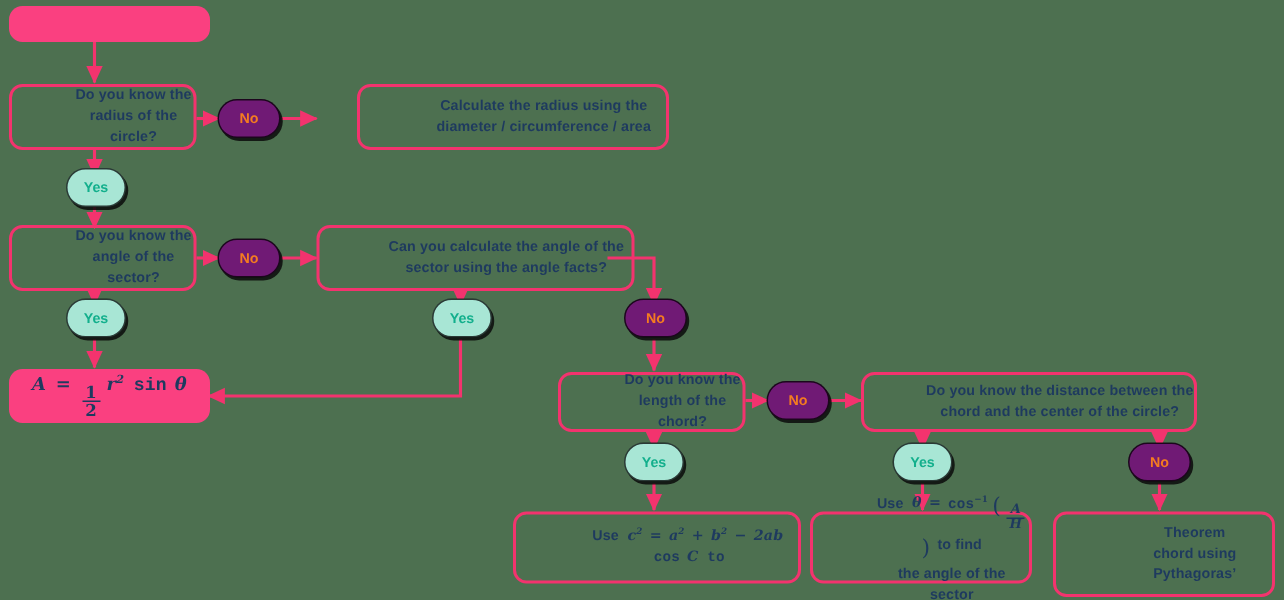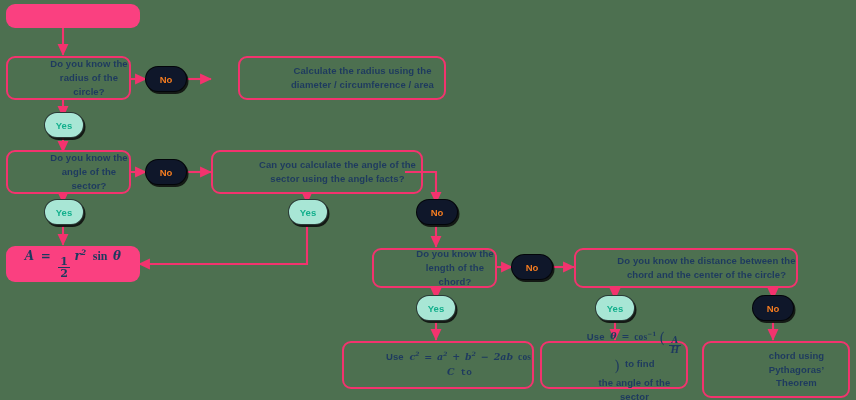--- a/index.html
+++ b/index.html
@@ -45,29 +45,29 @@
     box-sizing:border-box;
     display:flex;align-items:center;justify-content:center;
     border-radius:999px;
     font-size:9.5px;
     font-weight:bold;
     border:1px solid rgba(0,0,0,.75);
     box-shadow:1.5px 2px 0 0 rgba(10,10,10,.85);
     z-index:5;
   }
   .pill.yes{background:#A8E6D5;color:#12AF8C;}
-  .pill.no{background:#0f172a;color:#F47C20;}
+  .pill.no{background:#701a75;color:#F47C20;}
 
   
   .mfrac{display:inline-flex;flex-direction:column;vertical-align:-0.45em;text-align:center;margin:0 1px;font-size:.92em;}
   .mfrac .num{line-height:1;padding:0 2px;}
   .mfrac .den{line-height:1;border-top:1px solid #1E3A5F;padding:0 2px;}
   .mi{font-family:"DejaVu Serif", serif;font-style:italic;font-weight:700;}
   .mo{font-family:"DejaVu Serif", serif;font-weight:700;font-style:normal;}
-  .mfn{font-family:Liberation Serif, serif;font-style:normal;font-weight:700;}
+  .mfn{font-family:Liberation Mono, monospace;font-style:normal;font-weight:700;}
   sup{font-size:.62em;vertical-align:super;font-family:"DejaVu Serif",serif;font-style:italic;}
   .paren{font-family:"DejaVu Serif",serif;font-weight:400;font-size:1.55em;vertical-align:-0.22em;}
   .twoline{display:block;}
 </style>
 </head>
 <body>
 
 <div id="canvas">
 
   <svg class="wires" viewBox="0 0 856 400">
@@ -202,22 +202,22 @@
         </span>
         <span class="paren">)</span>
         <span style="margin-left:2px;">to find</span>
       </span>
       <span class="twoline">the angle of the sector</span>
     </div>
   </div>
 
   <div class="node act" style="left:702px;top:341px;width:148px;height:57px;">
     <div>
+      <span class="twoline">Theorem</span>
       <span class="twoline">chord using Pythagoras’</span>
-      <span class="twoline">Theorem</span>
     </div>
   </div>
 
   <div class="pill no" style="left:145px;top:66px;width:42px;height:26px;">No</div>
   <div class="pill yes" style="left:44px;top:112px;width:40px;height:26px;">Yes</div>
   <div class="pill no" style="left:145px;top:159px;width:42px;height:26px;">No</div>
   <div class="pill yes" style="left:44px;top:199px;width:40px;height:26px;">Yes</div>
   <div class="pill yes" style="left:288px;top:199px;width:40px;height:26px;">Yes</div>
   <div class="pill no" style="left:416px;top:199px;width:42px;height:26px;">No</div>
   <div class="pill no" style="left:511px;top:254px;width:42px;height:26px;">No</div>

